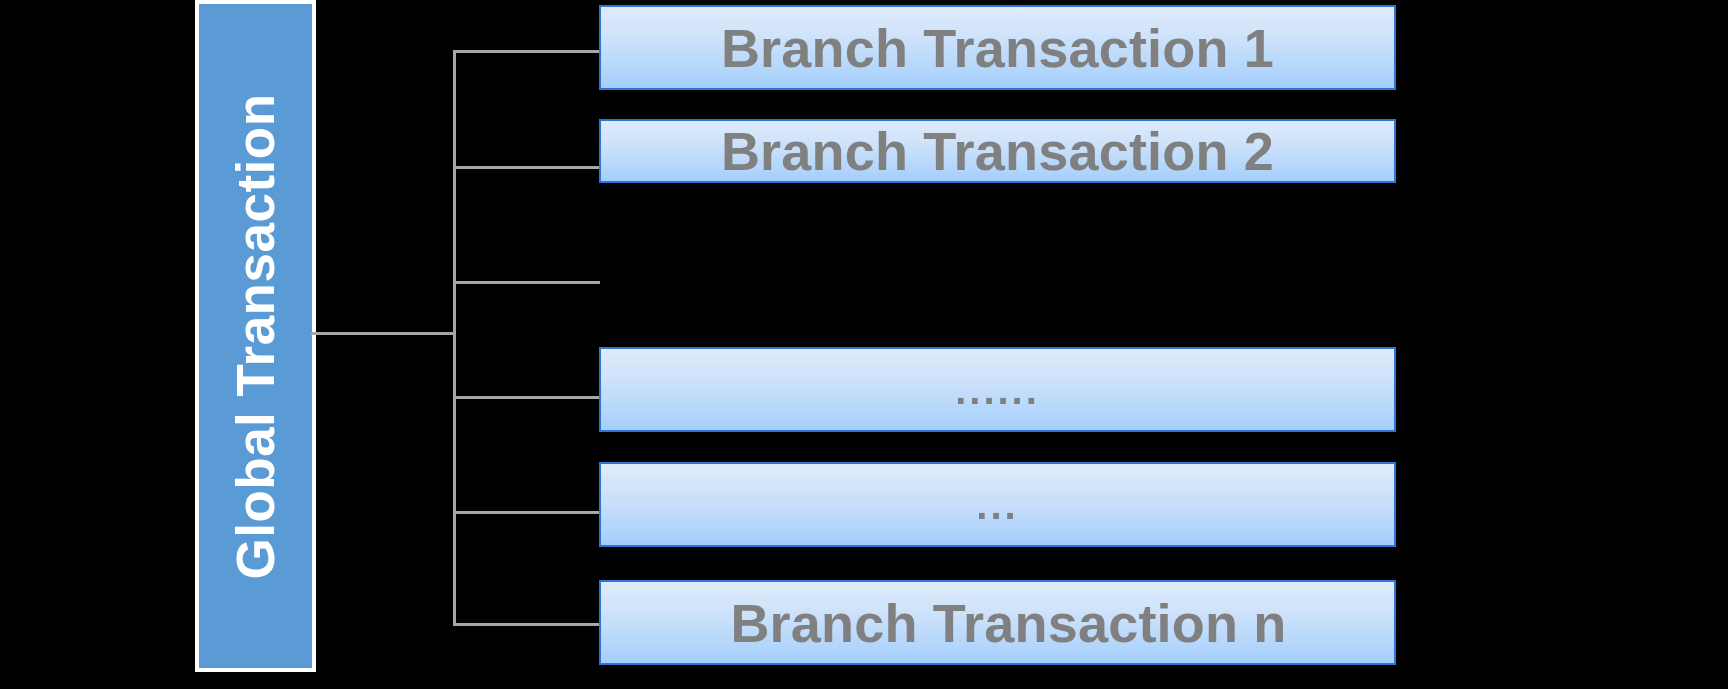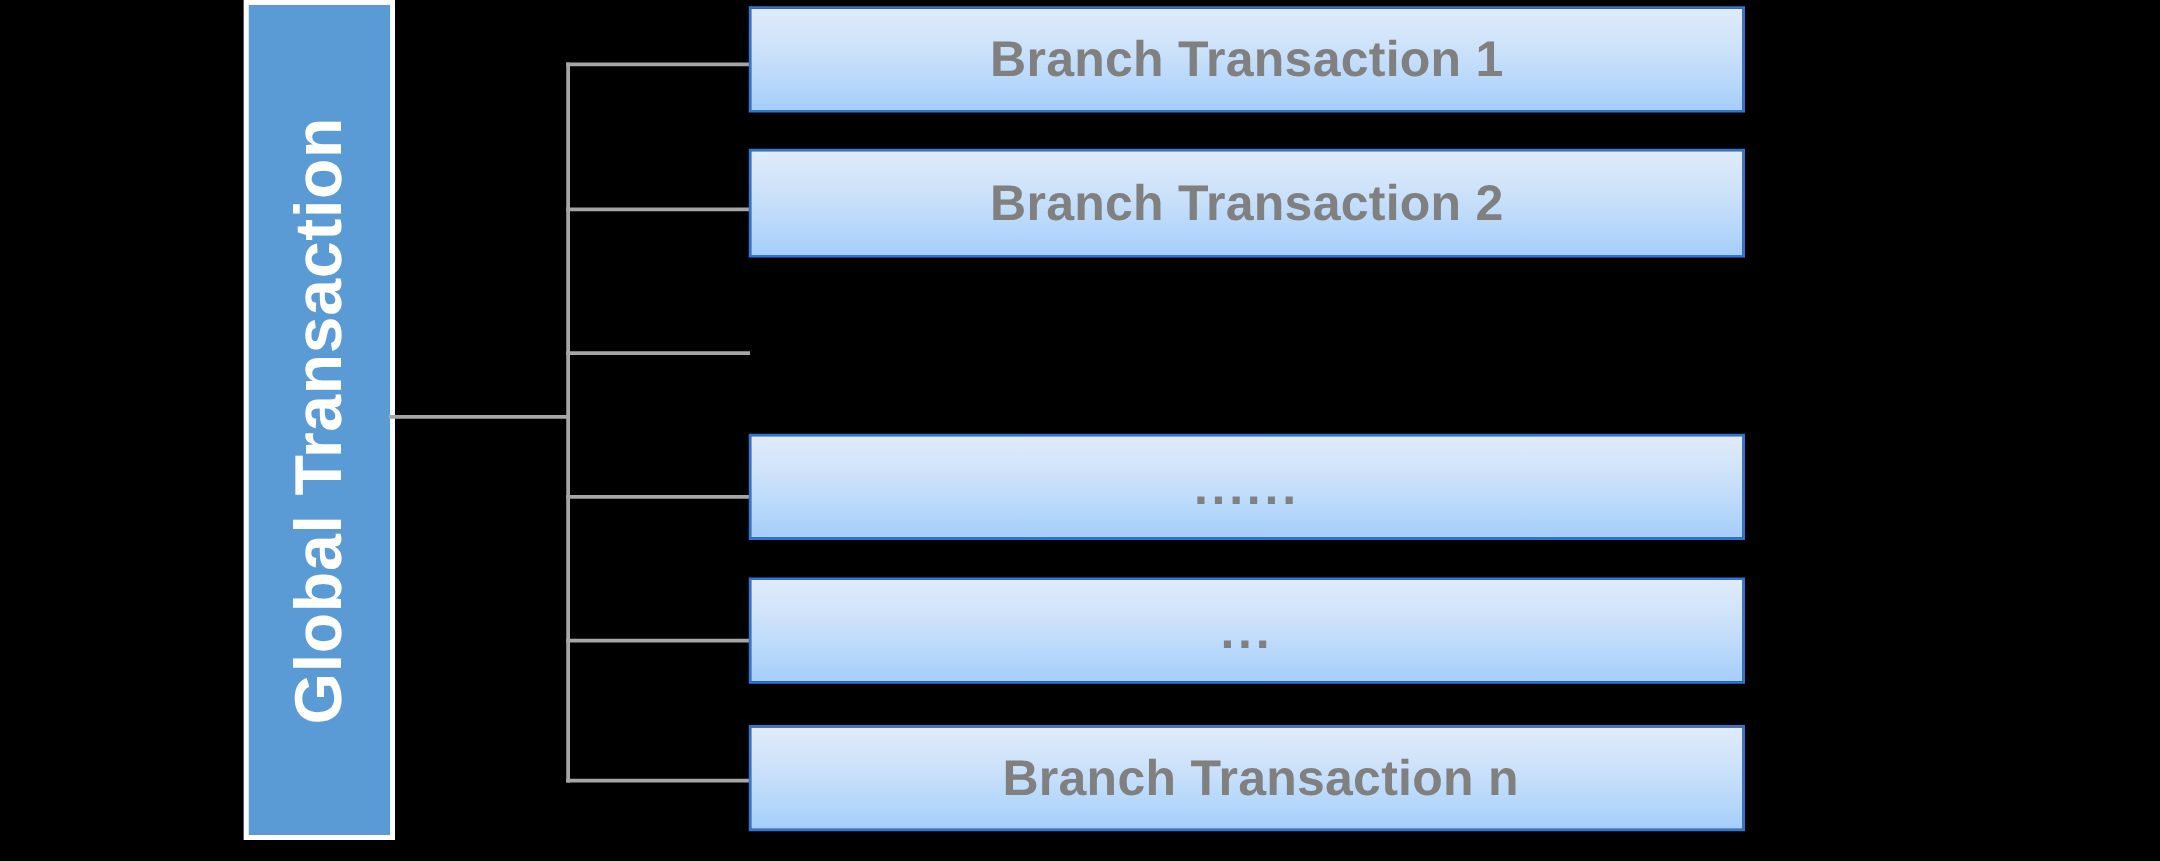--- a/index.html
+++ b/index.html
@@ -66,21 +66,21 @@
     width: 797px;
     box-sizing: border-box;
     border: 2px solid #2e75d4;
     background: linear-gradient(to bottom, #dfebfa 0%, #cfe3fa 35%, #b5d7fb 75%, #a5cefb 100%);
     display: flex;
     align-items: center;
     justify-content: center;
   }
   .branch-label {
     color: #808080;
-    font-size: 40px;
+    font-size: 54px;
     font-weight: bold;
     letter-spacing: 0.2px;
     line-height: 1;
     white-space: nowrap;
   }
   .branch-label.dots {
     font-size: 40px;
     letter-spacing: 3px;
   }
 </style>
@@ -101,21 +101,21 @@
   <div class="conn conn-branch" style="left:453px; top:166px; width:147px;"></div>
   <div class="conn conn-branch" style="left:453px; top:281px; width:147px;"></div>
   <div class="conn conn-branch" style="left:453px; top:396px; width:147px;"></div>
   <div class="conn conn-branch" style="left:453px; top:511px; width:147px;"></div>
   <div class="conn conn-branch" style="left:453px; top:623px; width:147px;"></div>
 
   <div class="branch-box" style="top:5px; height:85px;">
     <span class="branch-label">Branch Transaction 1</span>
   </div>
 
-  <div class="branch-box" style="top:119px; height:87px;">
+  <div class="branch-box" style="top:119px; height:64px;">
     <span class="branch-label">Branch Transaction 2</span>
   </div>
 
 
   <div class="branch-box" style="top:347px; height:85px;">
     <span class="branch-label dots">......</span>
   </div>
 
   <div class="branch-box" style="top:462px; height:85px;">
     <span class="branch-label dots">...</span>

